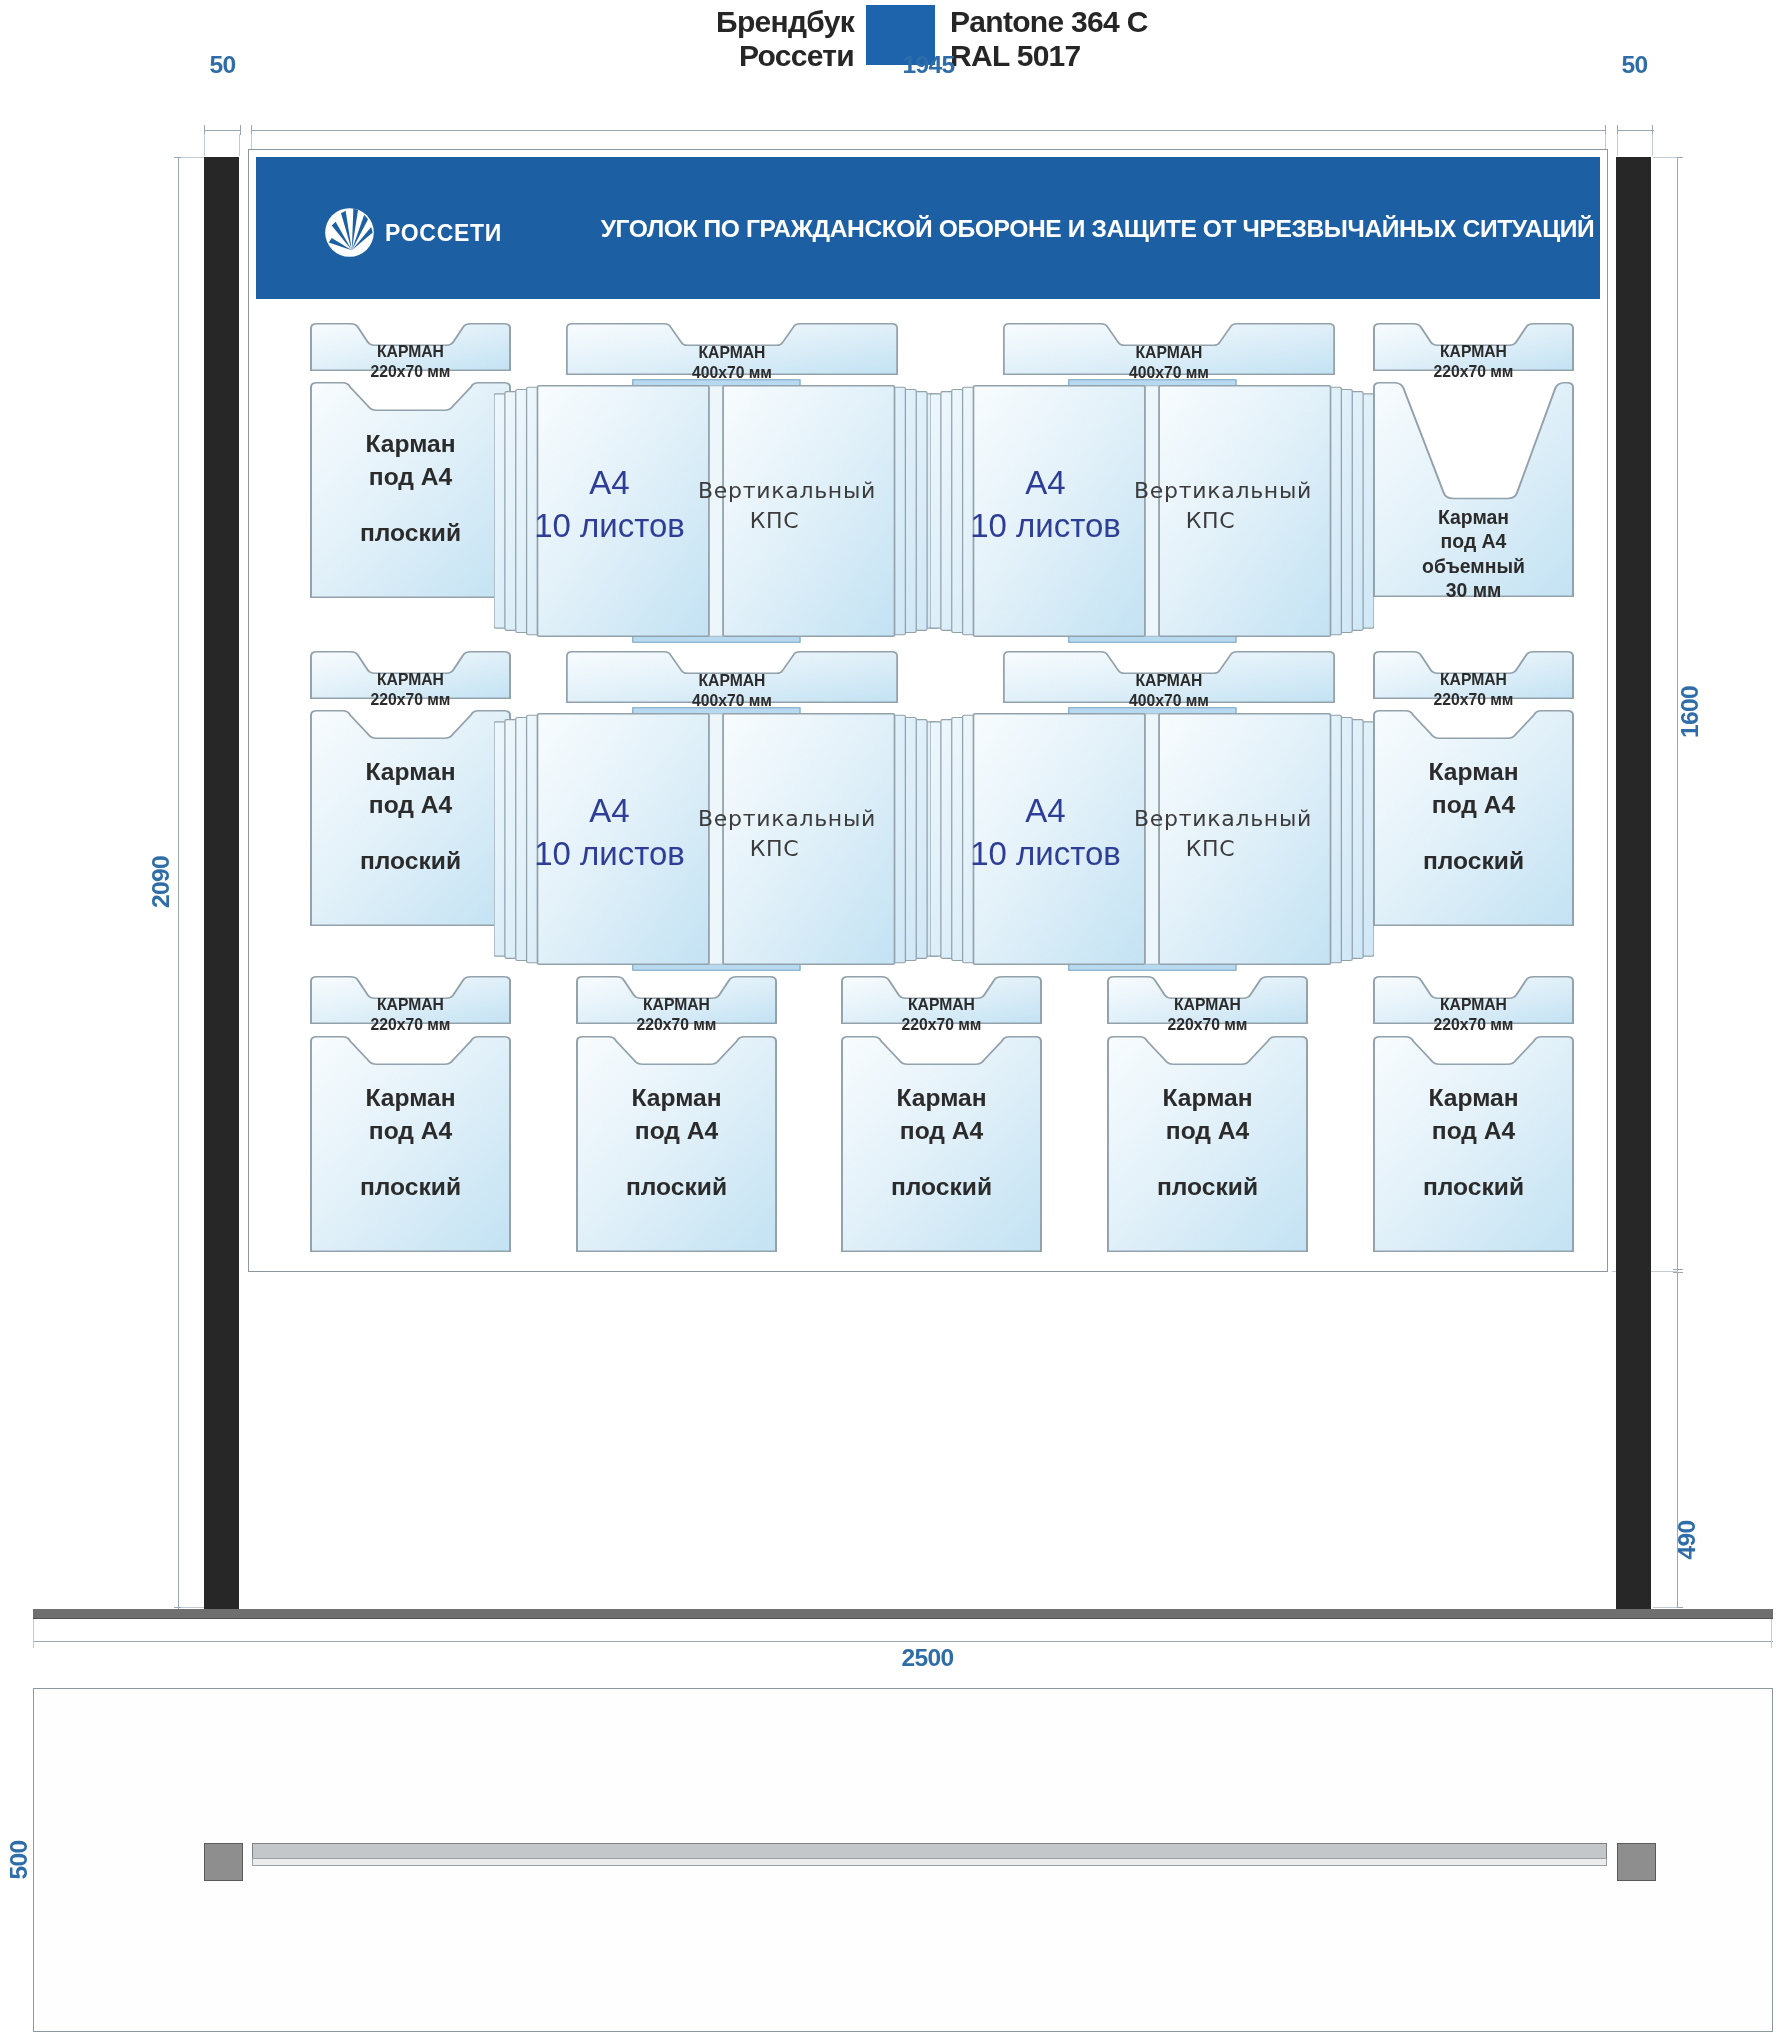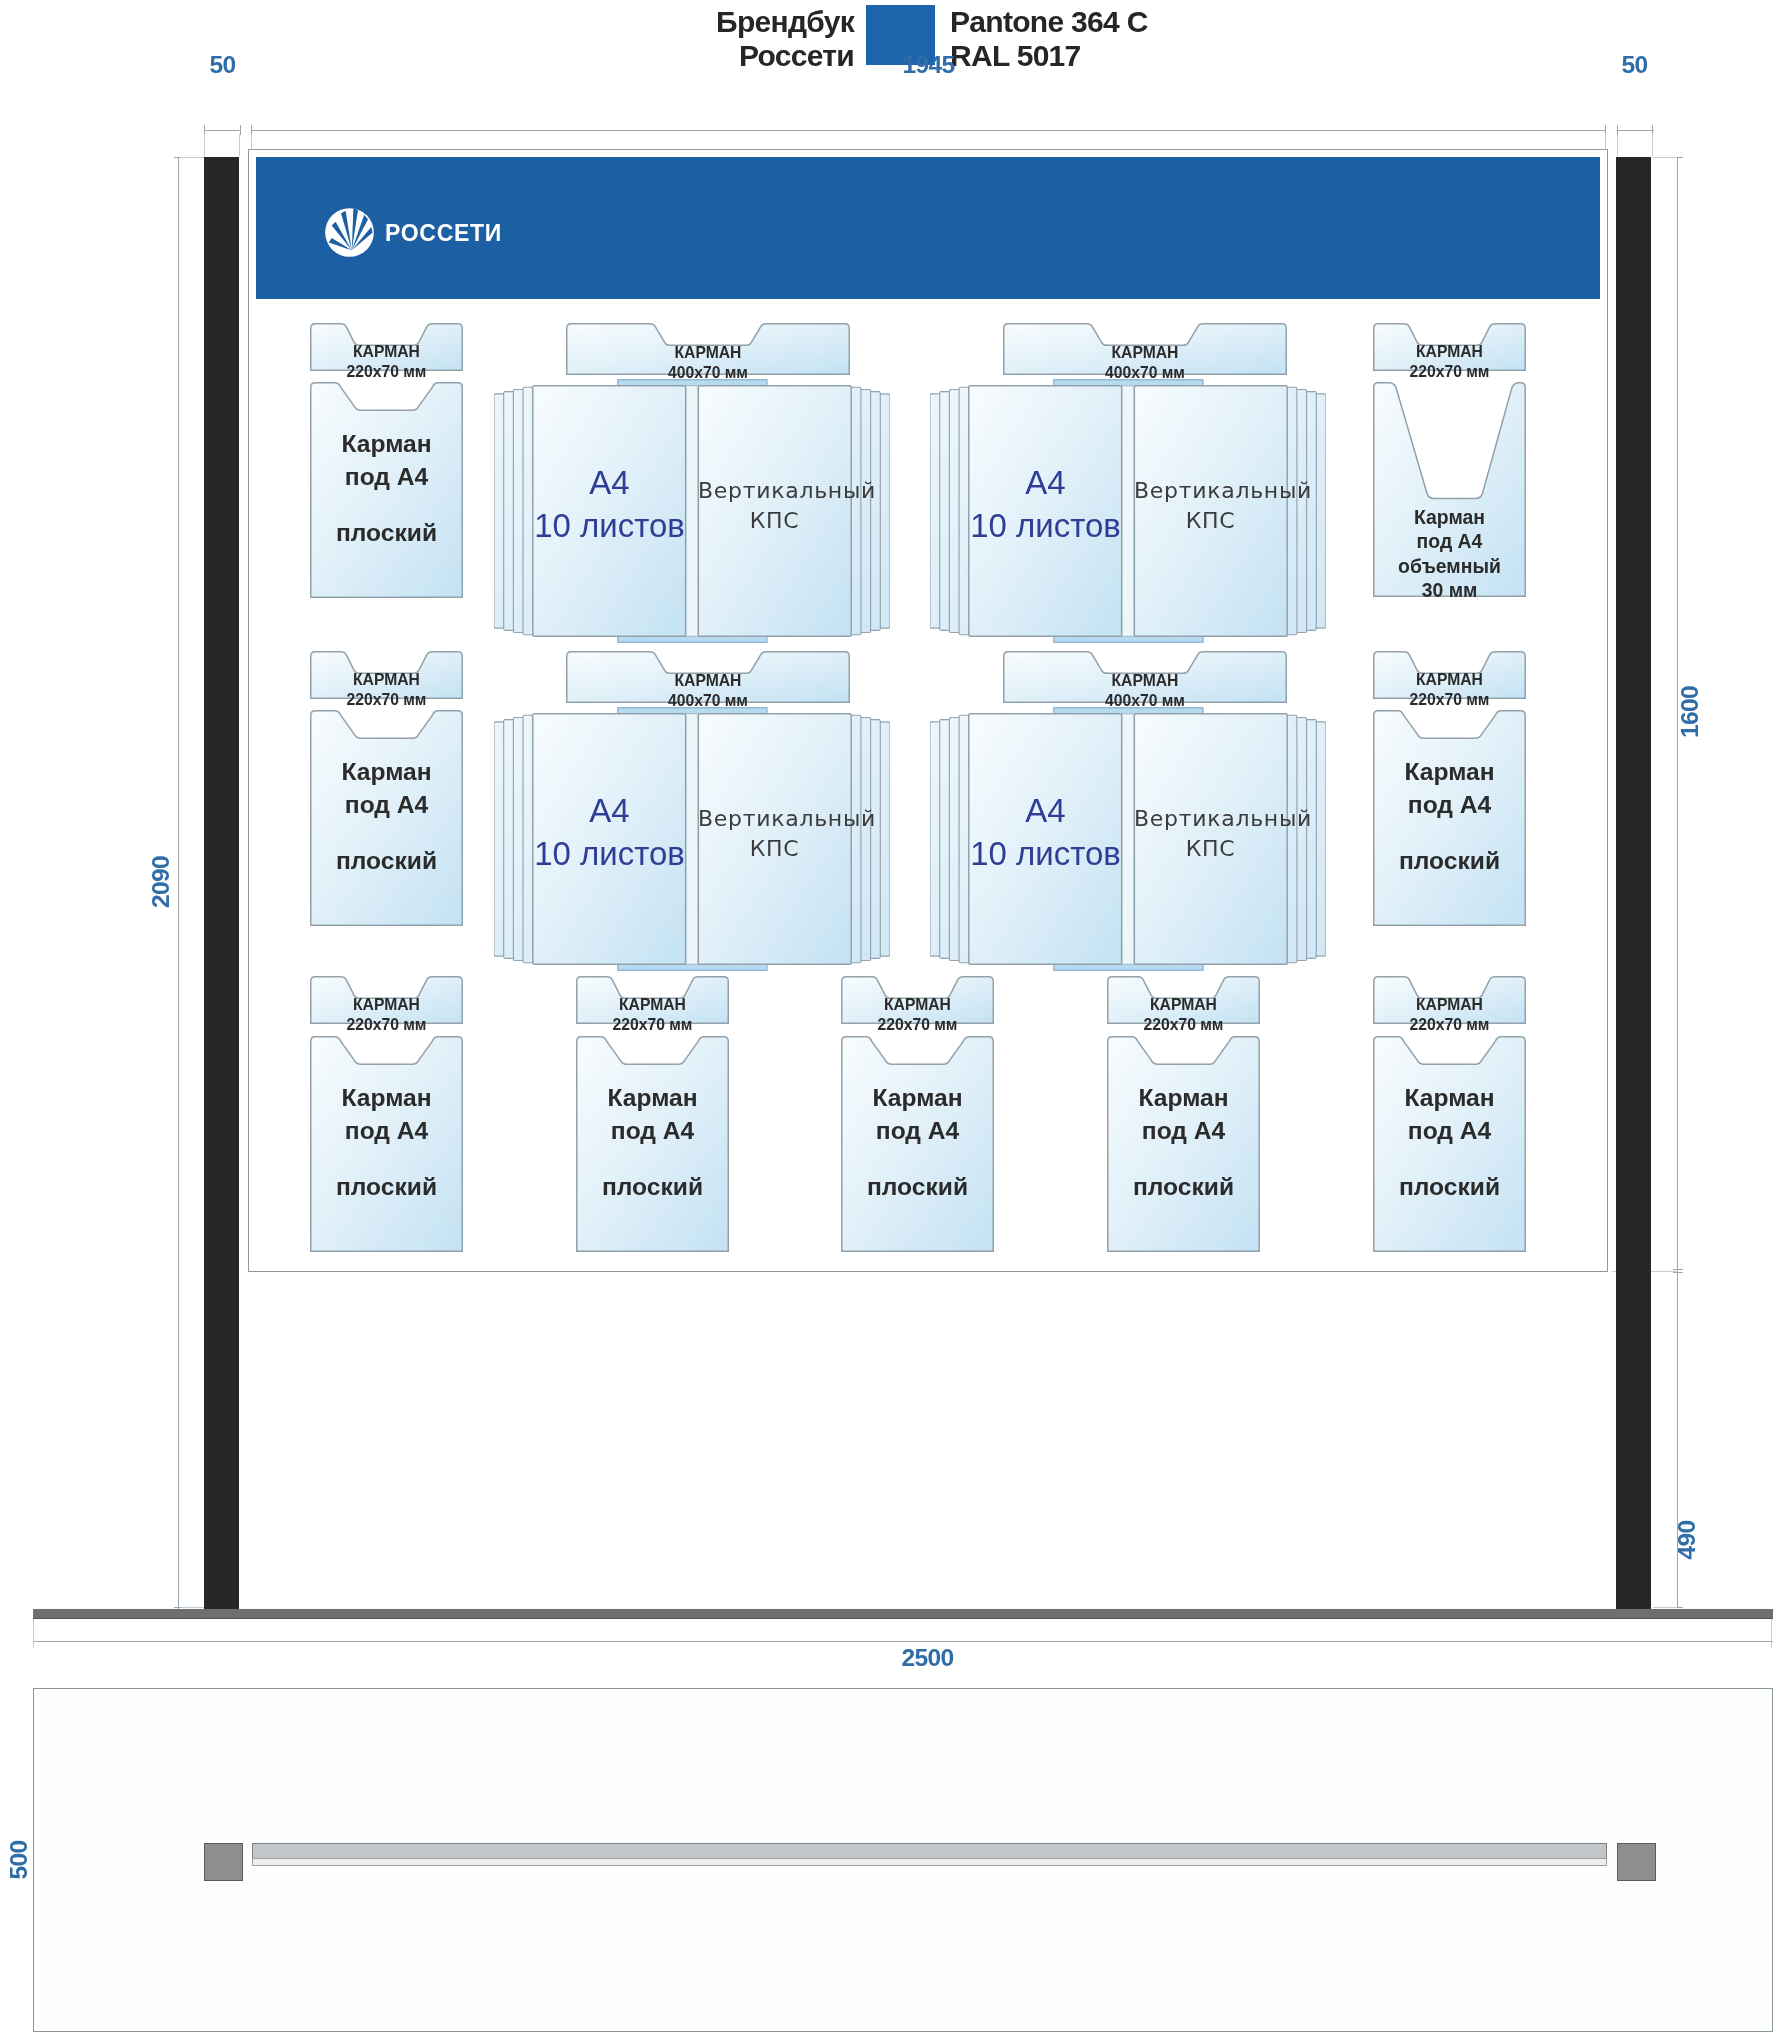--- a/index.html
+++ b/index.html
@@ -4,21 +4,21 @@
 <style>
   html,body{margin:0;padding:0;background:#ffffff;}
   #canvas{position:relative;width:1791px;height:2035px;background:#ffffff;overflow:hidden;
           font-family:"Liberation Sans", sans-serif;margin-left:8px;}
   .abs{position:absolute;}
   .dim-label{position:absolute;font-weight:bold;font-size:24.6px;color:#2f6da8;text-align:center;
              letter-spacing:-0.7px;}
   .dim-rot{transform:rotate(-90deg);}
   .brand-txt{position:absolute;font-weight:bold;font-size:30px;color:#262626;letter-spacing:-0.7px;
              line-height:34px;white-space:nowrap;}
-  .pocket{position:absolute;}
+  .pocket{position:absolute;padding-left:48px;}
   .pocket svg{position:absolute;left:0;top:0;width:100%;height:100%;}
   .pocket-label{position:absolute;left:0;width:100%;text-align:center;font-weight:bold;
                 color:#2b2b2b;white-space:pre-line;}
   .hdr-label{font-size:15.7px;line-height:20px;}
   .flat-label{font-size:24.6px;line-height:33px;}
   .vol-label{font-size:19.4px;line-height:24.6px;}
   .flip-left-label{position:absolute;text-align:center;font-size:33px;line-height:43px;
                    font-weight:normal;white-space:pre-line;}
   .flip-right-label{position:absolute;text-align:center;font-size:22px;line-height:30px;
                     font-family:"DejaVu Sans",sans-serif;white-space:pre-line;letter-spacing:0.7px;}
@@ -112,20 +112,21 @@
         <path d="M36 56 L6 46 L10 40 Z"></path>
         <path d="M36 56 L10 24 L15 19 Z"></path>
         <path d="M36 56 L22 8 L28 5 Z"></path>
         <path d="M36 56 L38 2 L44 4 Z"></path>
         <path d="M36 56 L52 10 L57 16 Z"></path>
         <path d="M36 56 L61 26 L63 33 Z"></path>
       </g>
     </svg>
   </div>
     <div id="logo-text" style="left:377px;top:220px;">РОССЕТИ</div>
+    <div id="board-title" style="left:567px;top:215px;width:1045px;">УГОЛОК ПО ГРАЖДАНСКОЙ ОБОРОНЕ И ЗАЩИТЕ ОТ ЧРЕЗВЫЧАЙНЫХ СИТУАЦИЙ</div>
     <div class="abs pocket" style="left: 302px; top: 323px; width: 153px; height: 48px;">
       <svg viewBox="0 0 205 65" preserveAspectRatio="none">
         <path d="M1 7 Q1 1 7 1 L41 1 Q47 1 49 6 L59 26 Q61 30 66 30 L139 30 Q144 30 146 26 L156 6 Q158 1 164 1 L198 1 Q204 1 204 7 L204 64 L1 64 Z" fill="url(#pg)" stroke="#93a1ab" stroke-width="2"></path>
       </svg>
       <div class="pocket-label hdr-label" style="top: 40%;">КАРМАН
 220х70 мм</div>
     </div>
     <div class="abs pocket" style="left: 302px; top: 382px; width: 153px; height: 216px;">
       <svg viewBox="0 0 205 290" preserveAspectRatio="none">
         <path d="M1 7 Q1 1 7 1 L33 1 Q39 1 41 7 L59 32 Q62 38 68 38 L137 38 Q143 38 146 32 L164 7 Q166 1 172 1 L198 1 Q204 1 204 7 L204 289 L1 289 Z" fill="url(#pg)" stroke="#93a1ab" stroke-width="2"></path>

